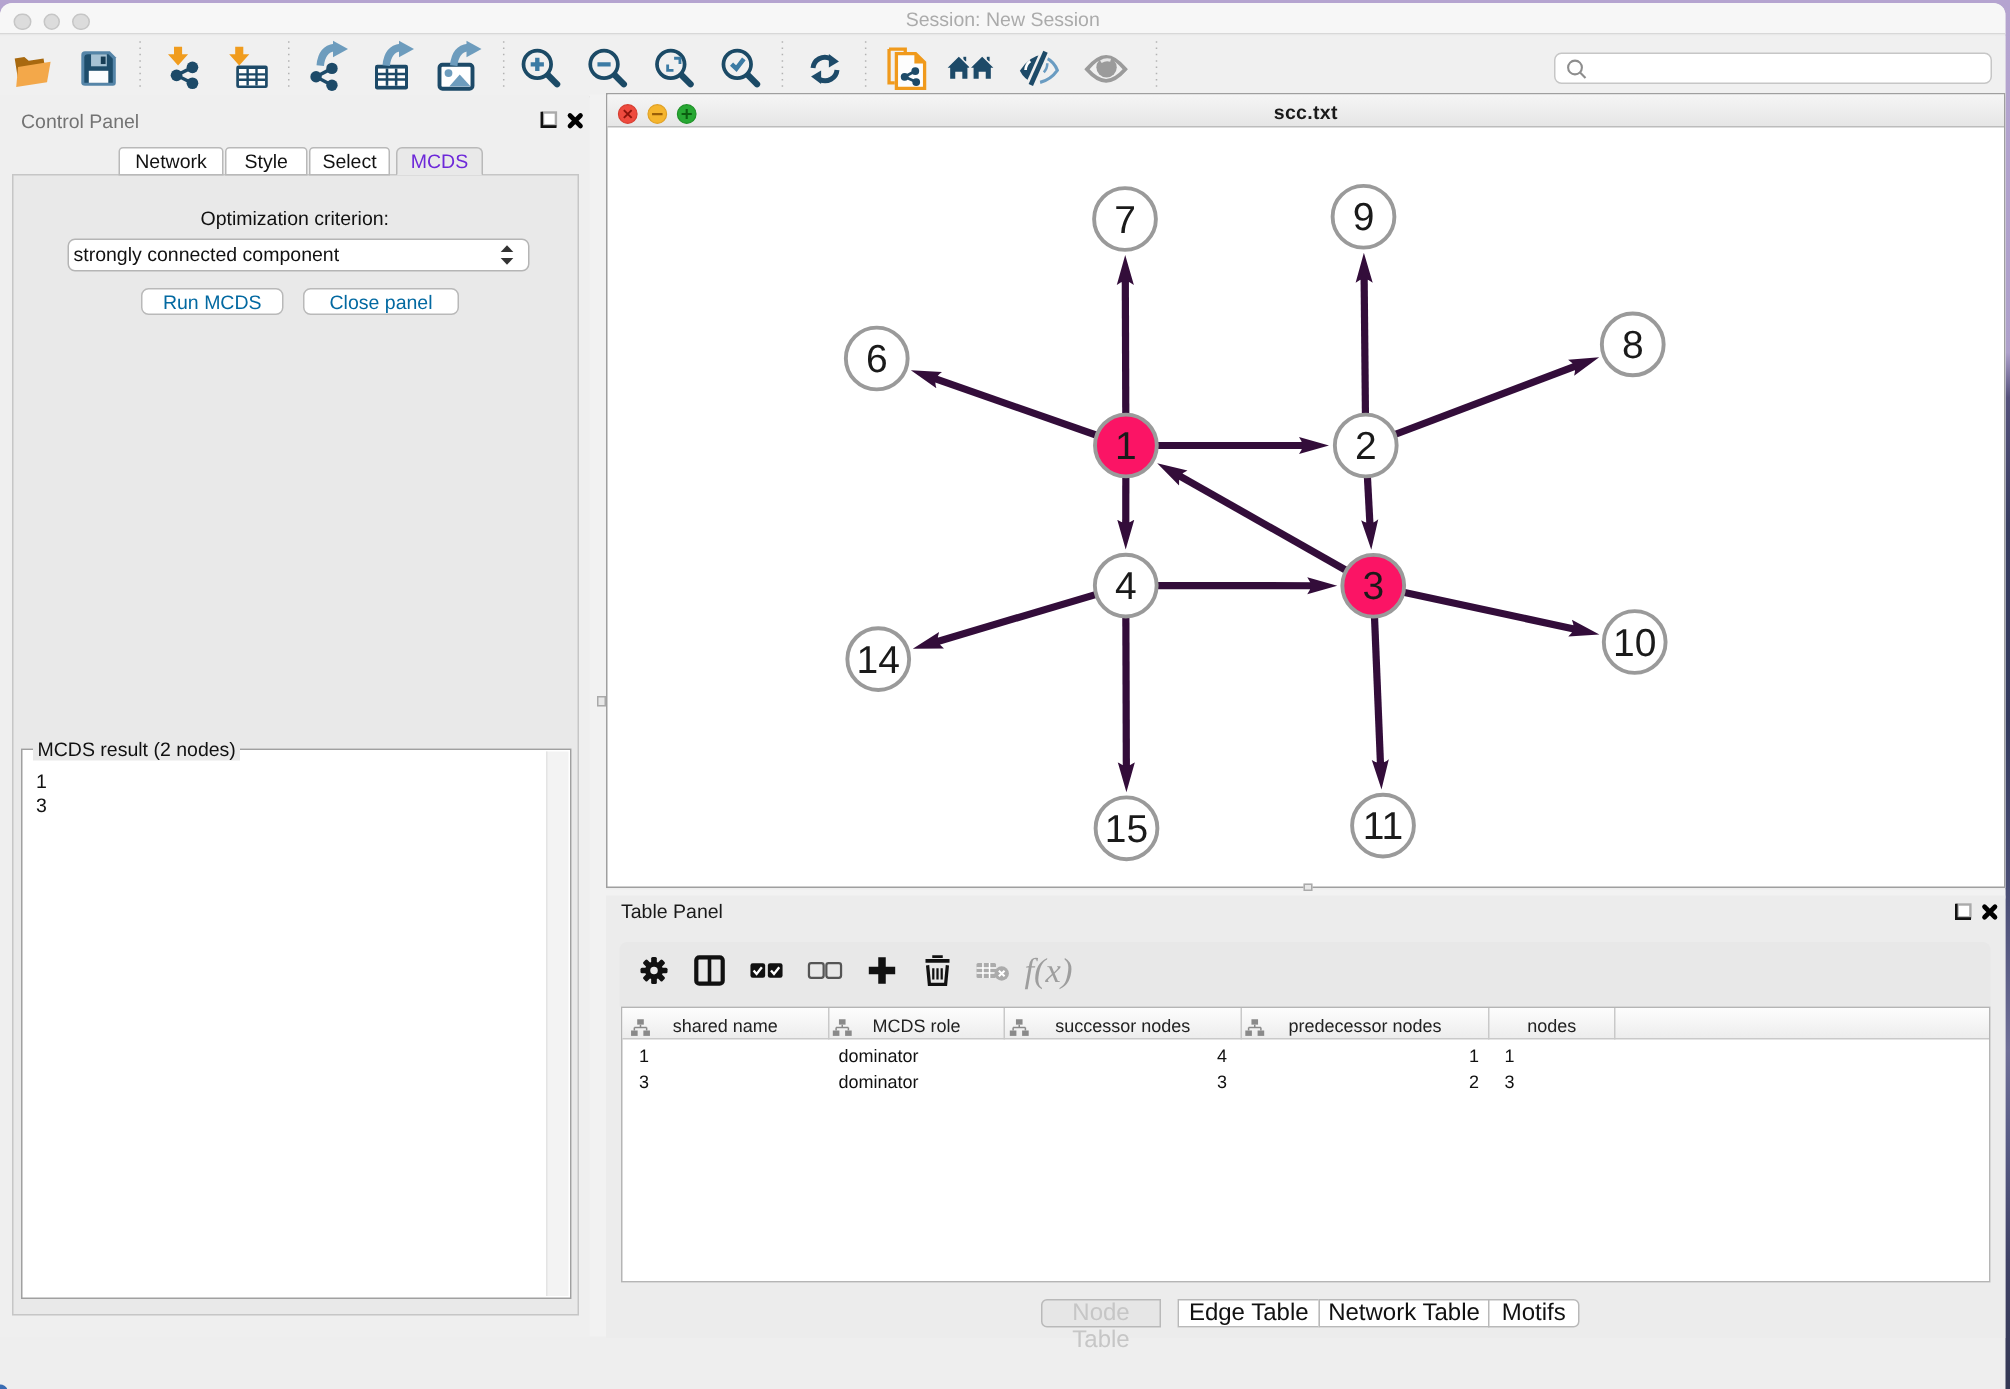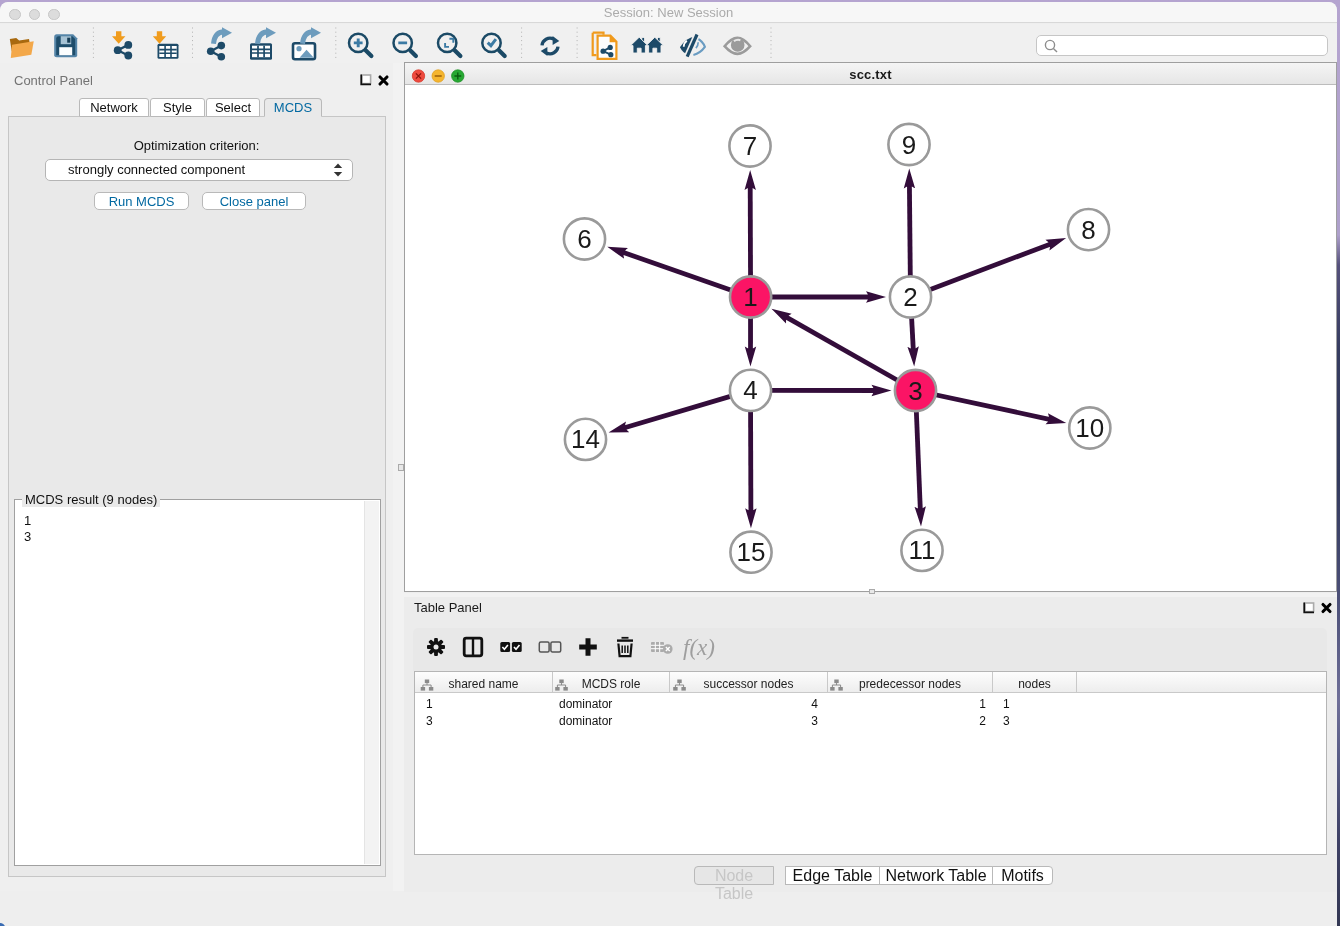--- a/index.html
+++ b/index.html
@@ -10,21 +10,21 @@
   .tl { position:absolute; border-radius:50%; }
   .title { position:absolute; top:3px; left:0; width:1337px; text-align:center; font-size:13px; color:#ababab; }
   .toolbar { position:absolute; left:0; top:22px; width:1337px; height:41px; background:#f0f0f0; border-bottom:1px solid #c9c9c9; }
   .search { position:absolute; left:1036px; top:11px; width:292px; height:21px; background:#fff; border:1px solid #c6c6c6; border-radius:5px; }
   
   .cpanel { position:absolute; left:0; top:61px; width:393px; height:828px; background:#efefef; }
   .cp-title { position:absolute; left:14px; top:10px; font-size:13px; color:#737373; }
   .cp-body { position:absolute; left:8px; top:53px; width:378px; height:761px; background:#e9e9e9; border:1px solid #c6c6c6; }
   .tab { position:absolute; top:0; height:19px; background:#fff; border:1px solid #b9b9b9; font-size:13px; color:#111; text-align:center; line-height:18px; border-radius:3px 3px 0 0; }
   .optlab { position:absolute; left:0; top:75px; width:393px; text-align:center; font-size:13px; color:#111; }
-  .combo { position:absolute; left:45px; top:96px; width:308px; height:22px; background:#fff; border:1px solid #b5b5b5; border-radius:5px; font-size:13px; color:#111; line-height:20px; padding-left:22px; }
+  .combo { position:absolute; left:45px; top:96px; width:308px; height:22px; background:#fff; border:1px solid #b5b5b5; border-radius:5px; font-size:13px; color:#111; line-height:20px; padding-left:3px; }
   .btn { position:absolute; top:129px; height:18px; background:#fff; border:1px solid #b9b9b9; border-radius:5px; font-size:13px; color:#0369a1; text-align:center; line-height:17px; }
   .groupbox { position:absolute; left:14px; top:436px; width:367px; height:367px; background:#fff; border:1px solid #a0a0a0; }
   .grouplab { position:absolute; left:22px; top:429px; font-size:13px; color:#111; background:#e9e9e9; padding:0 3px; z-index:3; }
   .scrolltrack { position:absolute; right:1px; top:1px; width:15px; height:363px; background:#f3f3f3; border-left:1px solid #e4e4e4; }
   .mcdslines { position:absolute; left:9px; top:13px; font-size:13px; line-height:16px; color:#111; }
   
   .vsplit { position:absolute; left:393px; top:61px; width:11px; height:828px; background:#f2f2f2; }
   .vhandle { position:absolute; left:5px; top:401px; width:6px; height:7px; background:#e8e8e8; border:1px solid #aaa; }
   
   .netwin { position:absolute; left:404px; top:60px; width:933px; height:530px; border:1px solid #9f9f9f; background:#fff; }
@@ -212,31 +212,31 @@
     <div class="cp-title">Control Panel</div>
     <svg width="40" height="14" style="position:absolute;left:358px;top:11px;">
       <rect x="4" y="1" width="8.6" height="8.6" fill="#fff" stroke="#aaa" stroke-width="1.6"></rect>
       <path d="M3.2,0.5 V10.4 H13" stroke="#111" stroke-width="1.7" fill="none"></path>
       <path d="M22,3 L29,10 M29,3 L22,10" stroke="#000" stroke-width="3.1" stroke-linecap="round"></path>
     </svg>
     <div class="cp-body"></div>
     <div class="tab" style="left:79px;top:35px;width:70px;">Network</div>
     <div class="tab" style="left:150px;top:35px;width:55px;">Style</div>
     <div class="tab" style="left:206px;top:35px;width:54px;">Select</div>
-    <div class="tab" style="left:264px;top:35px;width:58px;background:#e9e9e9;border-bottom:1px solid #e9e9e9;color:#0369a1;border-radius:4px 4px 0 0;">MCDS</div>
+    <div class="tab" style="left:264px;top:35px;width:58px;background:#e9e9e9;border-bottom:1px solid #e9e9e9;color:#6d28d9;border-radius:4px 4px 0 0;">MCDS</div>
     <div class="optlab">Optimization criterion:</div>
     <div class="combo">strongly connected component
       <svg width="14" height="20" style="position:absolute;right:7px;top:0px;">
         <path d="M2.8,8 L7,3.5 L11.2,8 z" fill="#333"></path>
         <path d="M2.8,12 L7,16.5 L11.2,12 z" fill="#333"></path>
       </svg>
     </div>
     <div class="btn" style="left:94px;width:95px;">Run MCDS</div>
     <div class="btn" style="left:202px;width:104px;">Close panel</div>
-    <div class="grouplab">MCDS result (9 nodes)</div>
+    <div class="grouplab">MCDS result (2 nodes)</div>
     <div class="groupbox">
       <div class="mcdslines">1<br>3</div>
       <div class="scrolltrack"></div>
     </div>
   </div>
 
   <div class="vsplit">
       <div class="vhandle"></div>
     </div>
 

